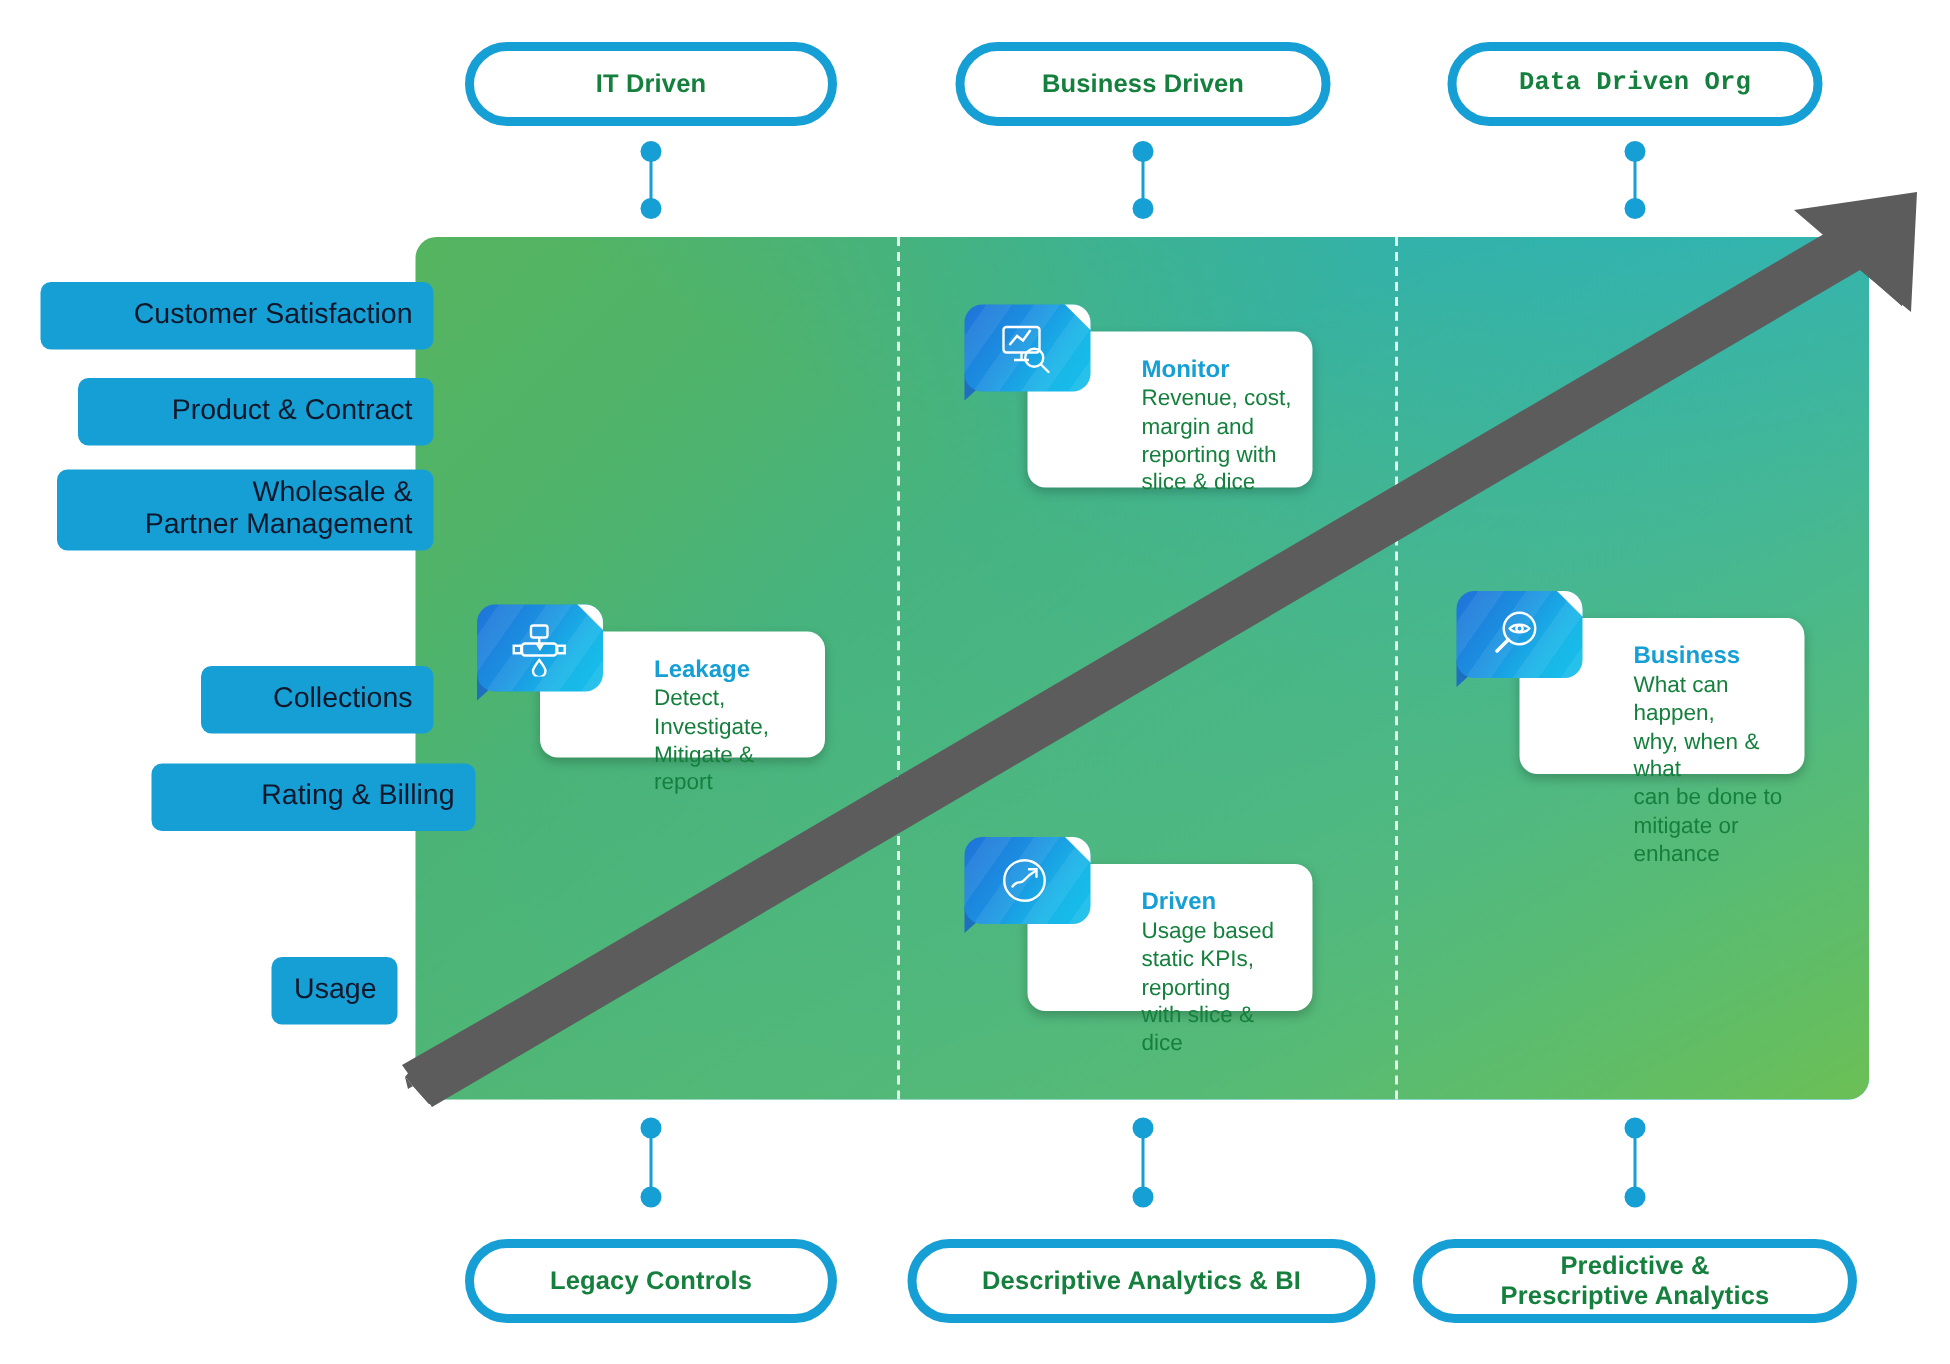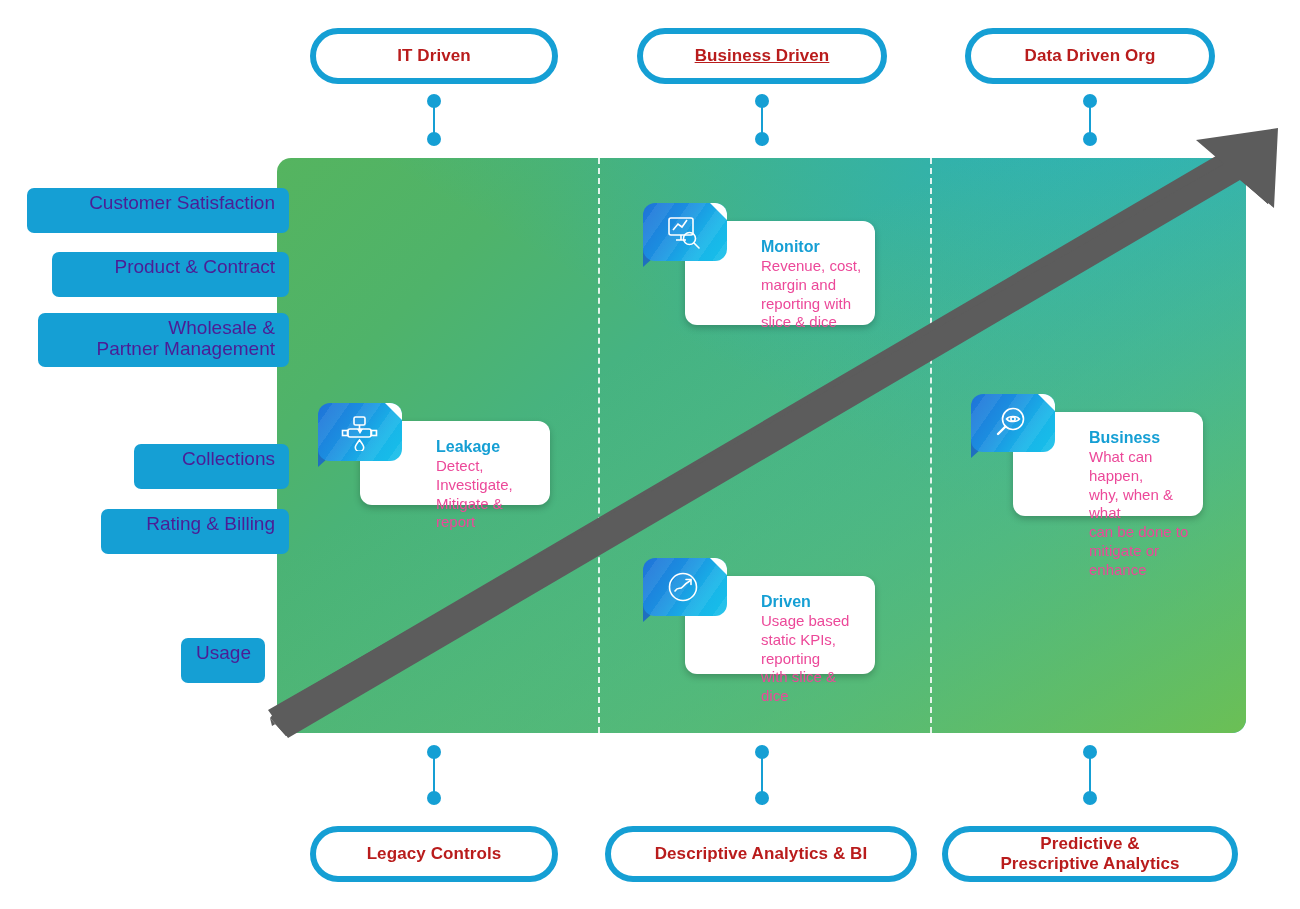--- a/index.html
+++ b/index.html
@@ -22,21 +22,21 @@
   .pill {
     position: absolute;
     box-sizing: border-box;
     background: #ffffff;
     border: 6px solid #159fd4;
     border-radius: 40px;
     display: flex;
     align-items: center;
     justify-content: center;
     text-align: center;
-    color: #b91c1c;
+    color: #15803d;
     font-weight: bold;
     font-size: 17px;
     line-height: 1.15;
     letter-spacing: 0.1px;
   }
 
   
   .connector {
     position: absolute;
     width: 14px;
@@ -105,24 +105,25 @@
     z-index: 4;
     pointer-events: none;
   }
 
   
   .tag {
     position: absolute;
     box-sizing: border-box;
     background: #159fd4;
     border-radius: 7px;
-    color: #4c1d95;
+    color: #0f172a;
     font-size: 19px;
     line-height: 1.12;
     display: flex;
+    align-items: center;
     justify-content: flex-end;
     text-align: right;
     padding: 4px 14px 6px 16px;
     z-index: 6;
   }
 
   
   .card {
     position: absolute;
     z-index: 7;
@@ -144,21 +145,21 @@
     right: 10px;
   }
   .card .title {
     color: #159fd4;
     font-weight: bold;
     font-size: 16px;
     line-height: 1.2;
     margin-bottom: 1px;
   }
   .card .desc {
-    color: #ec4899;
+    color: #15803d;
     font-size: 15px;
     line-height: 1.25;
   }
   .badge-wrap {
     position: absolute;
     left: 0;
     top: 0;
     width: 84px;
     height: 66px;
     z-index: 2;
@@ -201,24 +202,24 @@
   .badge svg { position: absolute; left: 22px; top: 12px; }
 </style>
 </head>
 <body>
 
 <div id="stage">
 
   <div class="pill" style="left:310px; top:28px; width:248px; height:56px;">
     <span>IT Driven</span>
   </div>
-  <div class="pill" style="left:637px; top:28px; width:250px; height:56px;text-decoration:underline;">
+  <div class="pill" style="left:637px; top:28px; width:250px; height:56px;">
     <span>Business Driven</span>
   </div>
-  <div class="pill" style="left:965px; top:28px; width:250px; height:56px;">
+  <div class="pill" style="left:965px; top:28px; width:250px; height:56px;font-family:Liberation Mono, monospace;">
     <span>Data Driven Org</span>
   </div>
 
   <div class="connector" style="left:427px; top:94px; height:52px;">
     <div class="line"></div>
     <div class="dot top"></div>
     <div class="dot bot"></div>
   </div>
   <div class="connector" style="left:755px; top:94px; height:52px;">
     <div class="line"></div>
@@ -242,21 +243,21 @@
   <div class="tag" style="left:52px; top:252px; width:237px; height:45px;">
     <span>Product &amp; Contract</span>
   </div>
   <div class="tag" style="left:38px; top:313px; width:251px; height:54px; white-space:pre-line;">
     <span>Wholesale &amp;
 Partner Management</span>
   </div>
   <div class="tag" style="left:134px; top:444px; width:155px; height:45px;">
     <span>Collections</span>
   </div>
-  <div class="tag" style="left:101px; top:509px; width:188px; height:45px;">
+  <div class="tag" style="left:101px; top:509px; width:216px; height:45px;">
     <span>Rating &amp; Billing</span>
   </div>
   <div class="tag" style="left:181px; top:638px; width:84px; height:45px;">
     <span>Usage</span>
   </div>
 
   <svg id="arrow" viewBox="0 0 1022 630">
     <polygon fill="#5c5c5c" points="12,600 28,618 980,60 1010,86 1018,12 945,24 968,48 14,608"></polygon>
     <polygon fill="#5c5c5c" points="12,600 24,585 975,28 1018,12 1010,86 968,48 28,618"></polygon>
     <polygon fill="#5c5c5c" points="10,592 30,620 982,62 1016,90 1020,10 938,22 966,46"></polygon>

